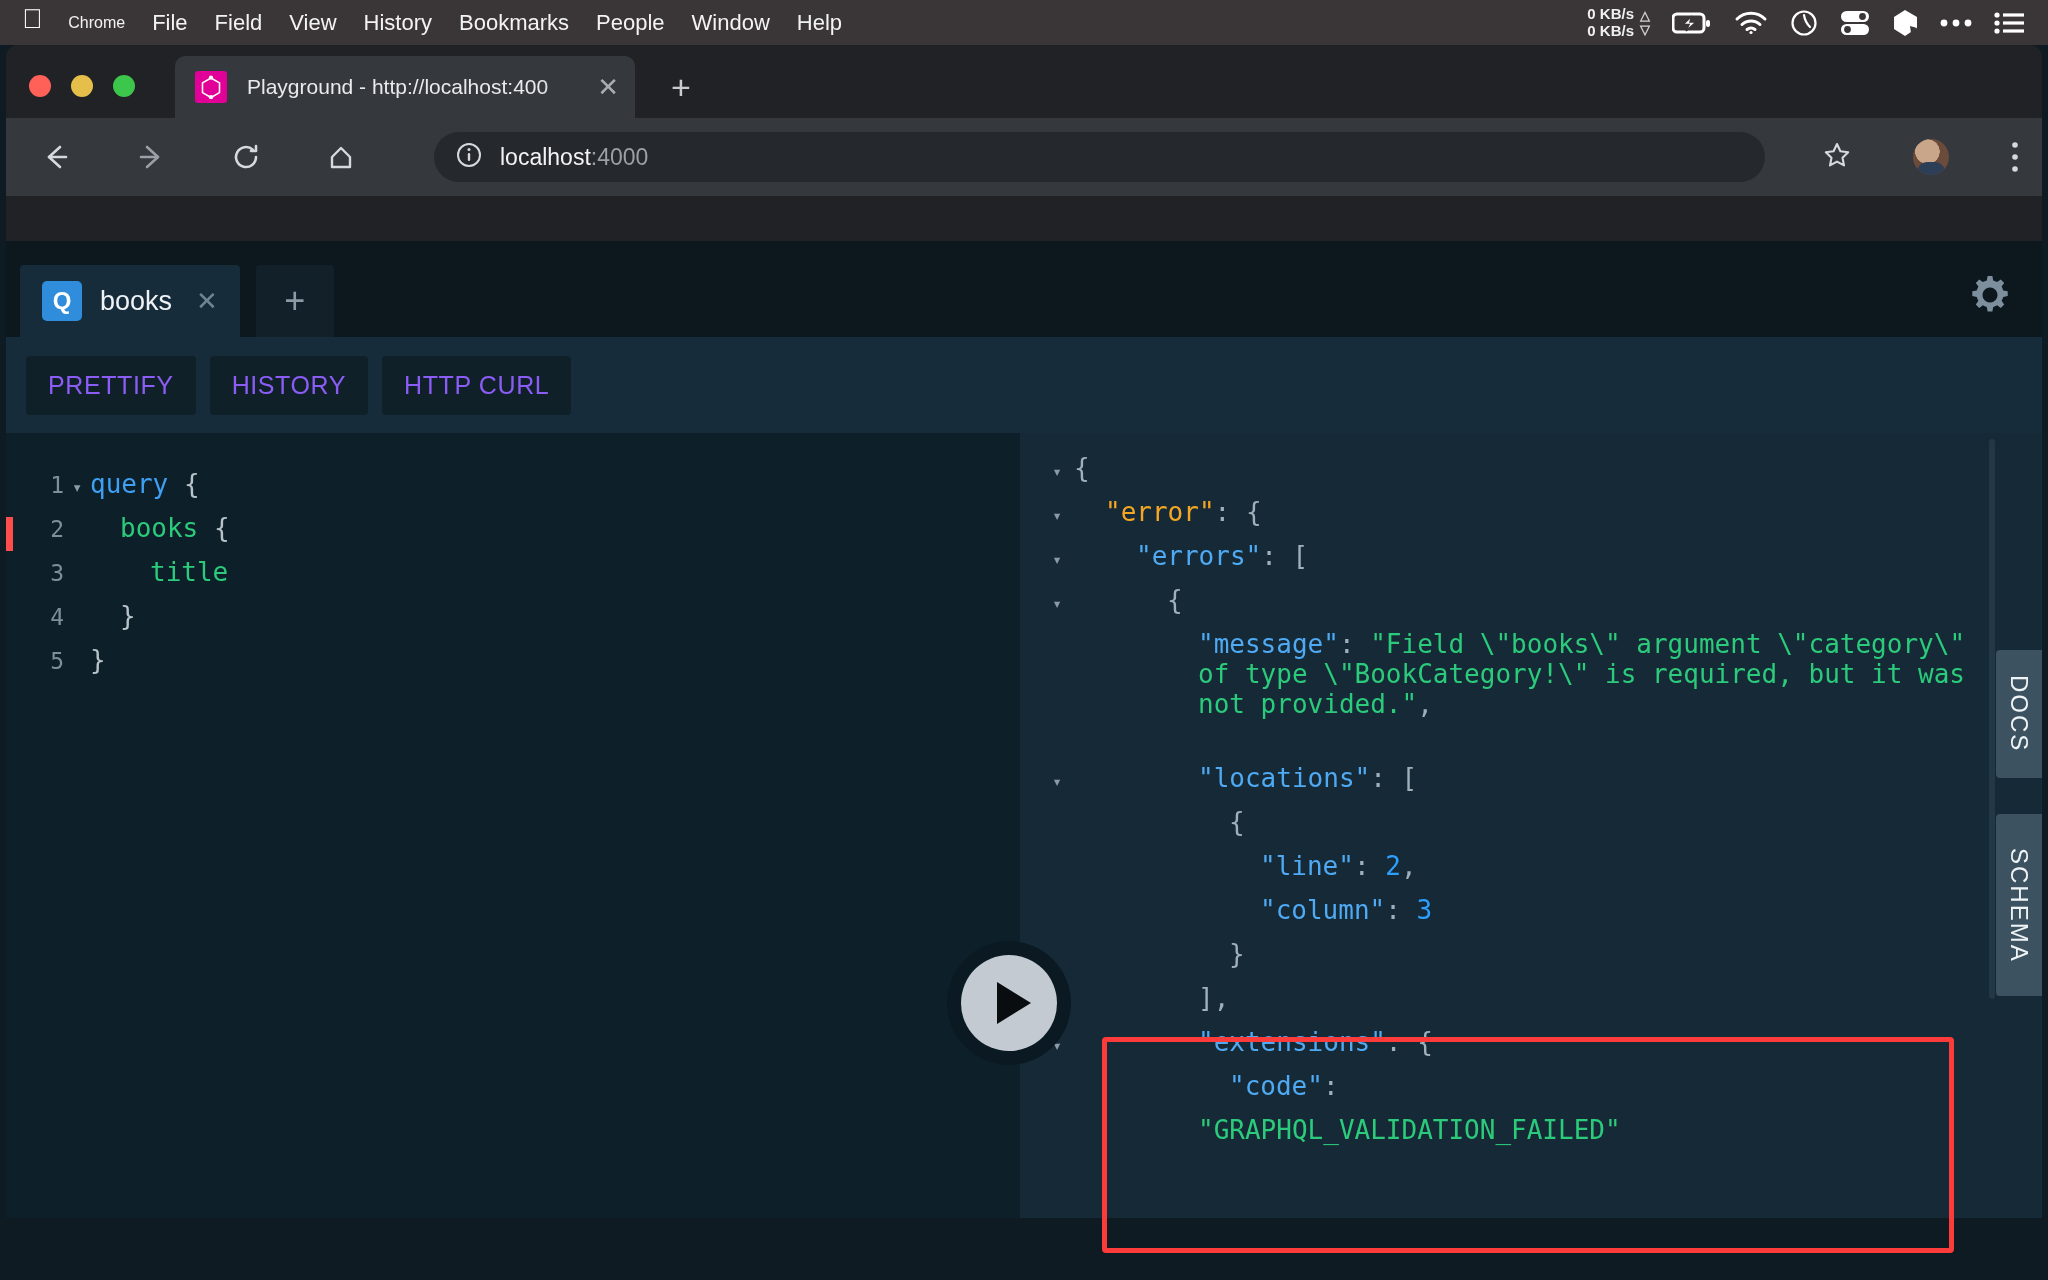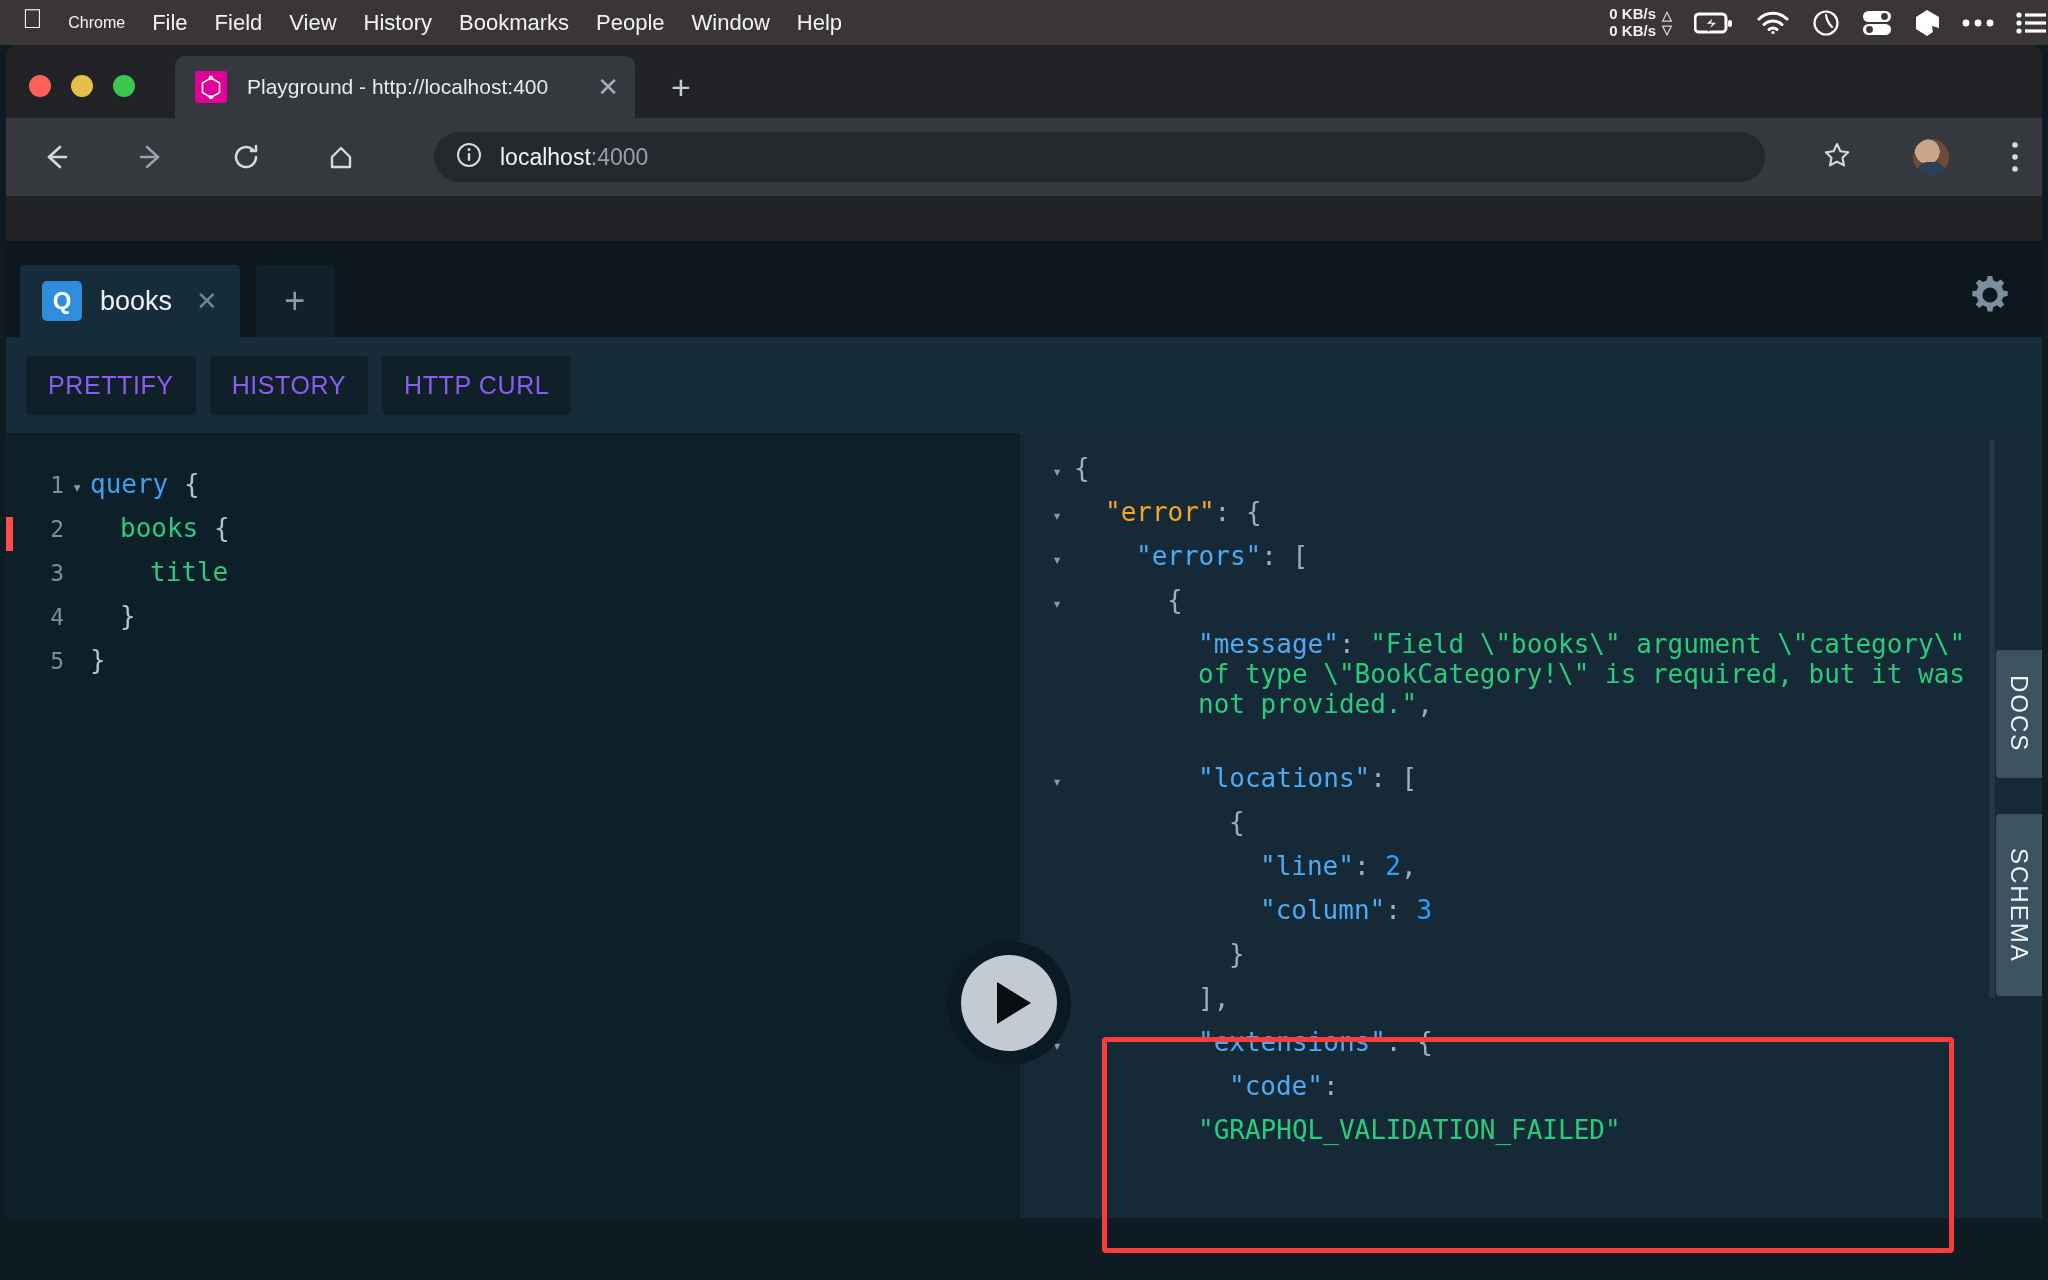--- a/index.html
+++ b/index.html
@@ -23,21 +23,21 @@
     font-size: 27px; line-height: 1;
     position: relative; top: -3px;
   }
   #menubar .mb-item {
     font-size: 22px; margin-right: 27px;
     white-space: nowrap; color: #f3f3f3;
   }
   #menubar .mb-item.bold { font-weight: normal; font-size: 16px; }
   #menubar .mb-right {
     margin-left: auto; display: flex; align-items: center;
-    padding-right: 2px; gap: 22px;
+    padding-right: 24px; gap: 22px;
   }
   .netspeed {
     display: flex; align-items: center; gap: 6px;
     font-size: 15px; font-weight: bold; line-height: 1.12;
     color: #f0f0f0;
   }
   .netspeed .arrows { display: flex; flex-direction: column; font-size: 13px; line-height: 1.05; color:#cfcfcf;}
   .mb-icon { display: flex; align-items: center; color: #fff; }
 
   

